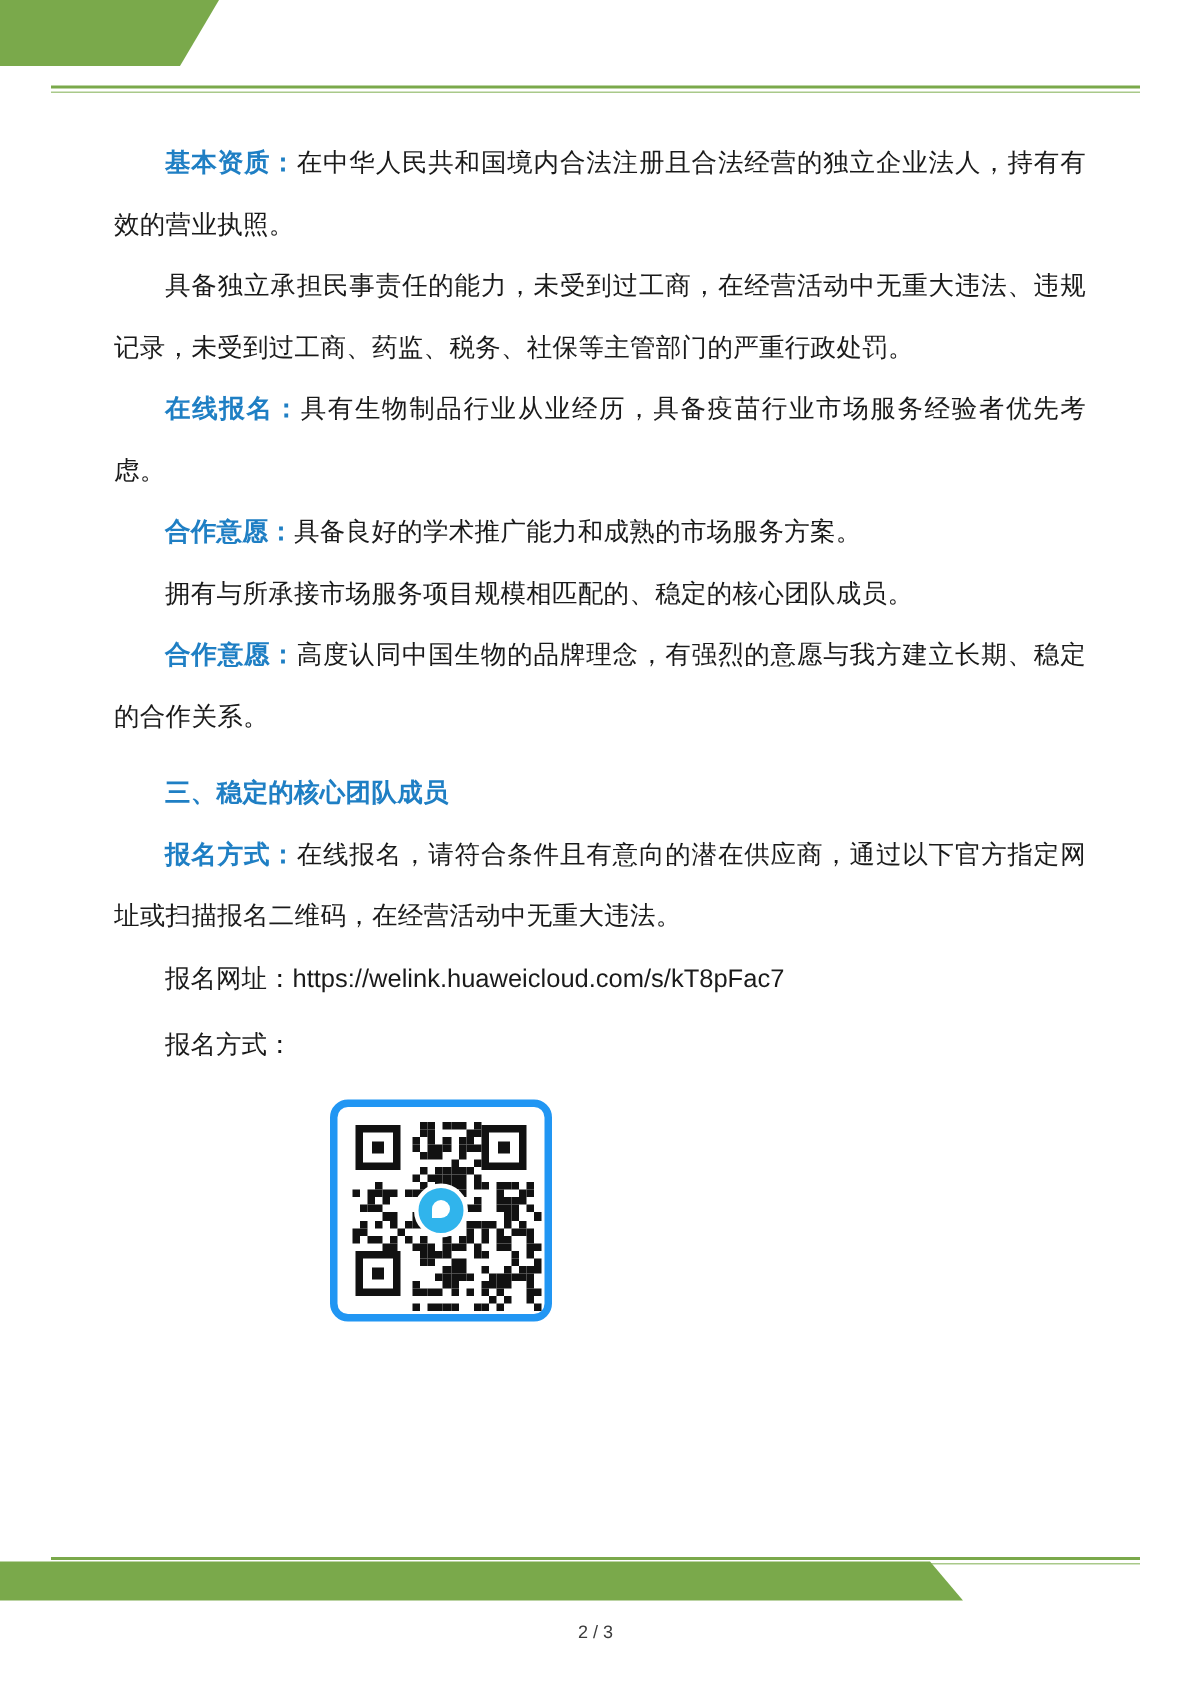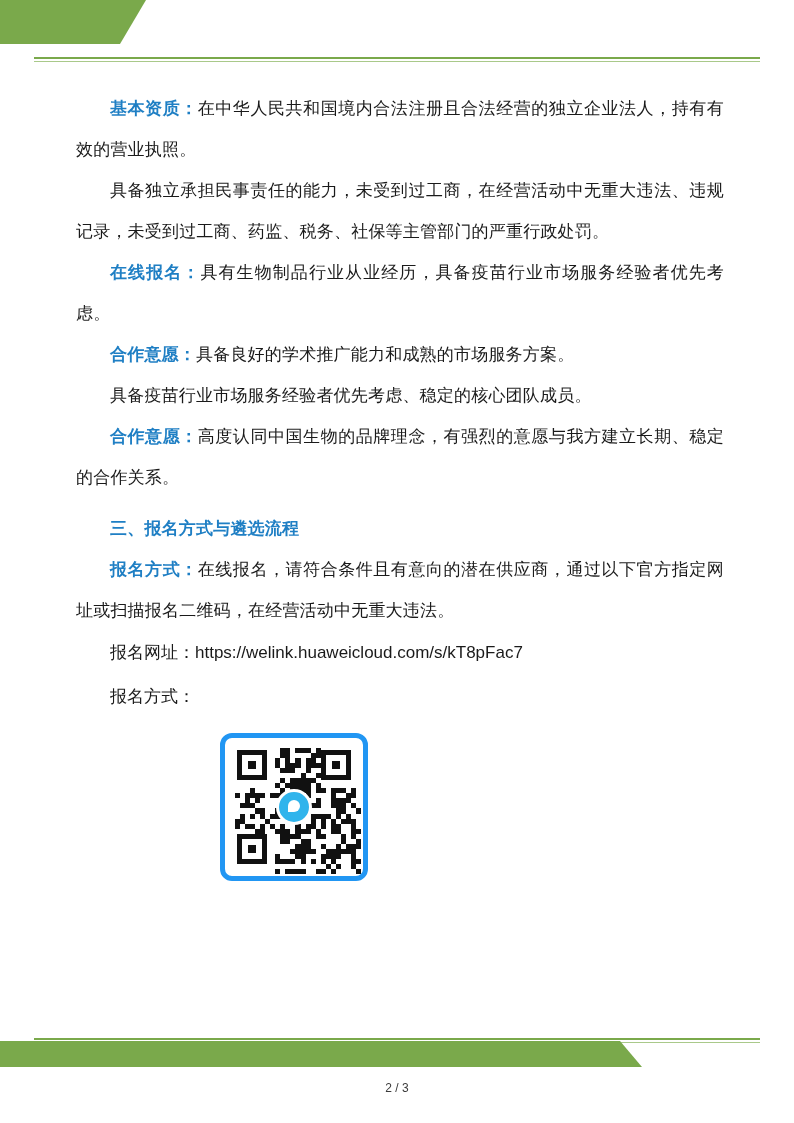--- a/index.html
+++ b/index.html
@@ -257,28 +257,28 @@
 
   <p class="para">
     <span class="lead">在线报名：</span><span>具有生物制品行业从业经历，具备疫苗行业市场服务经验者优先考虑。</span>
   </p>
 
   <p class="para">
     <span class="lead">合作意愿：</span><span>具备良好的学术推广能力和成熟的市场服务方案。</span>
   </p>
 
   <p class="para">
-    <span>具备疫苗行业市场服务经验者优先考虑、稳定的核心团队成员。</span>
+    <span>拥有与所承接市场服务项目规模相匹配的、稳定的核心团队成员。</span>
   </p>
 
   <p class="para">
     <span class="lead">合作意愿：</span><span>高度认同中国生物的品牌理念，有强烈的意愿与我方建立长期、稳定的合作关系。</span>
   </p>
 
-  <h2 class="section">三、报名方式与遴选流程</h2>
+  <h2 class="section">三、稳定的核心团队成员</h2>
 
 
   <p class="para">
     <span class="lead">报名方式：</span><span>在线报名，请符合条件且有意向的潜在供应商，通过以下官方指定网址或扫描报名二维码，在经营活动中无重大违法。</span>
   </p>
 
   <div class="url-line">
     <span>报名网址：</span><span>https://welink.huaweicloud.com/s/kT8pFac7</span>
   </div>
 

